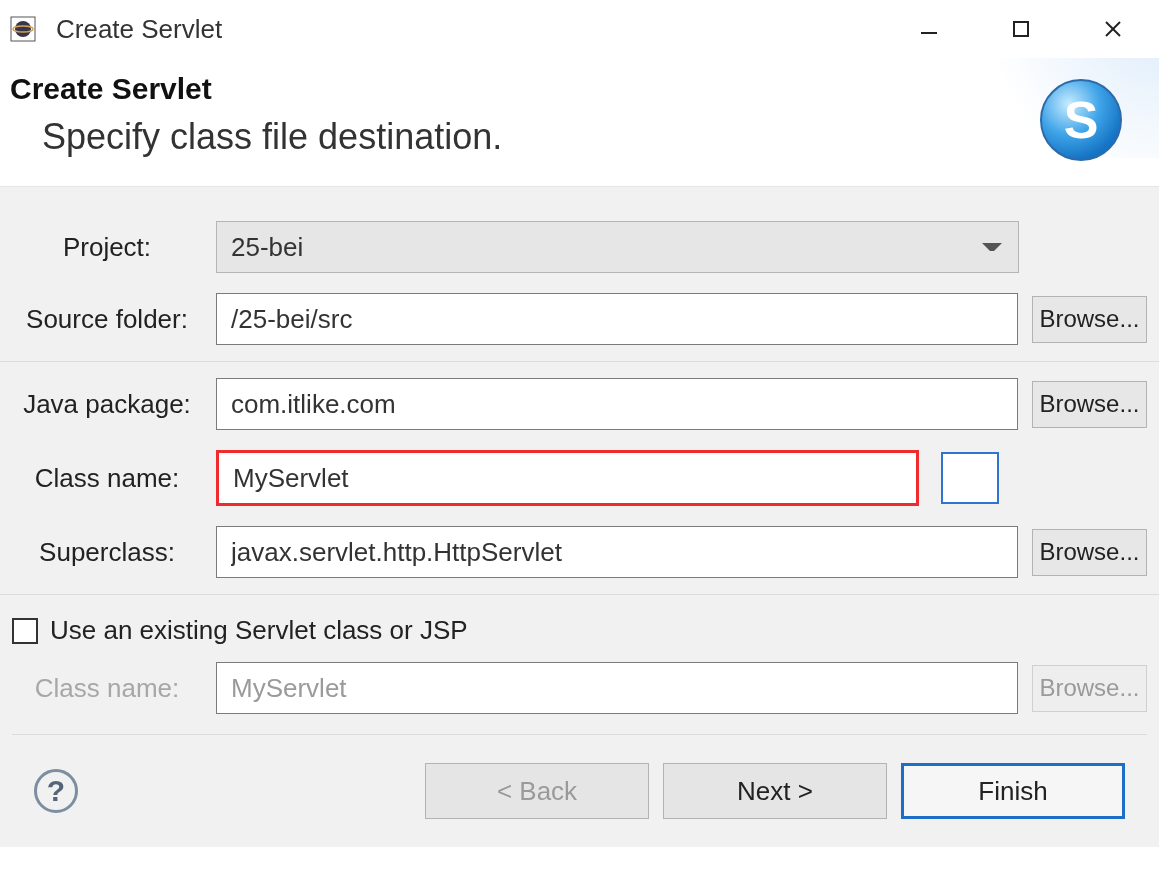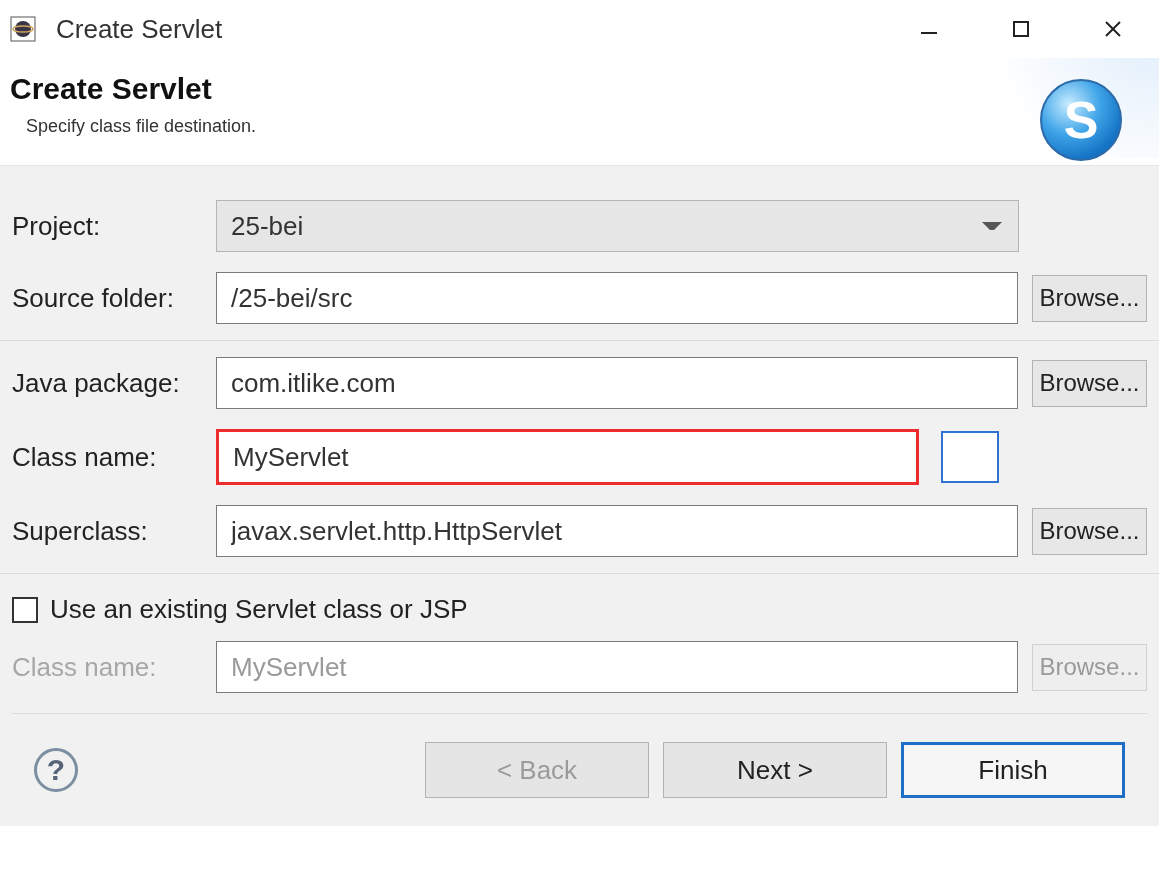--- a/index.html
+++ b/index.html
@@ -37,21 +37,21 @@
   .title-btn svg { display:block; }
 
   
   .banner {
     position: relative;
     background: #ffffff;
     padding: 14px 10px 28px 10px;
     border-bottom: 1px solid #e5e5e5;
   }
   .banner-heading { font-weight: 700; font-size: 30px; margin:0 0 10px 0; color:#111; }
-  .banner-sub { font-size: 18px; color:#333; margin-left: 16px; }
+  .banner-sub { font-size: 36px; color:#333; margin-left: 32px; }
   .banner-s {
     position:absolute; right: 34px; top: 18px;
     width: 88px; height: 88px;
   }
   .banner-corner {
     position:absolute; right:0; top:0; width:170px; height:100px; pointer-events:none;
     background: radial-gradient(circle at 170px -40px, rgba(70,150,230,0.18), rgba(70,150,230,0) 170px);
   }
 
   
@@ -63,20 +63,21 @@
     display:flex;
     align-items:center;
     padding: 10px 0;
     gap: 14px;
   }
   .row-label {
     width: 190px;
     min-width:190px;
     font-size: 26px;
     color:#222;
+    text-align:center;
   }
   .row-label.disabled { color:#a7a7a7; }
   .row-input {
     flex: 1;
     display:flex;
     gap: 14px;
     align-items:center;
   }
   select.ctl, input.ctl, .fake-input {
     width: 100%;

